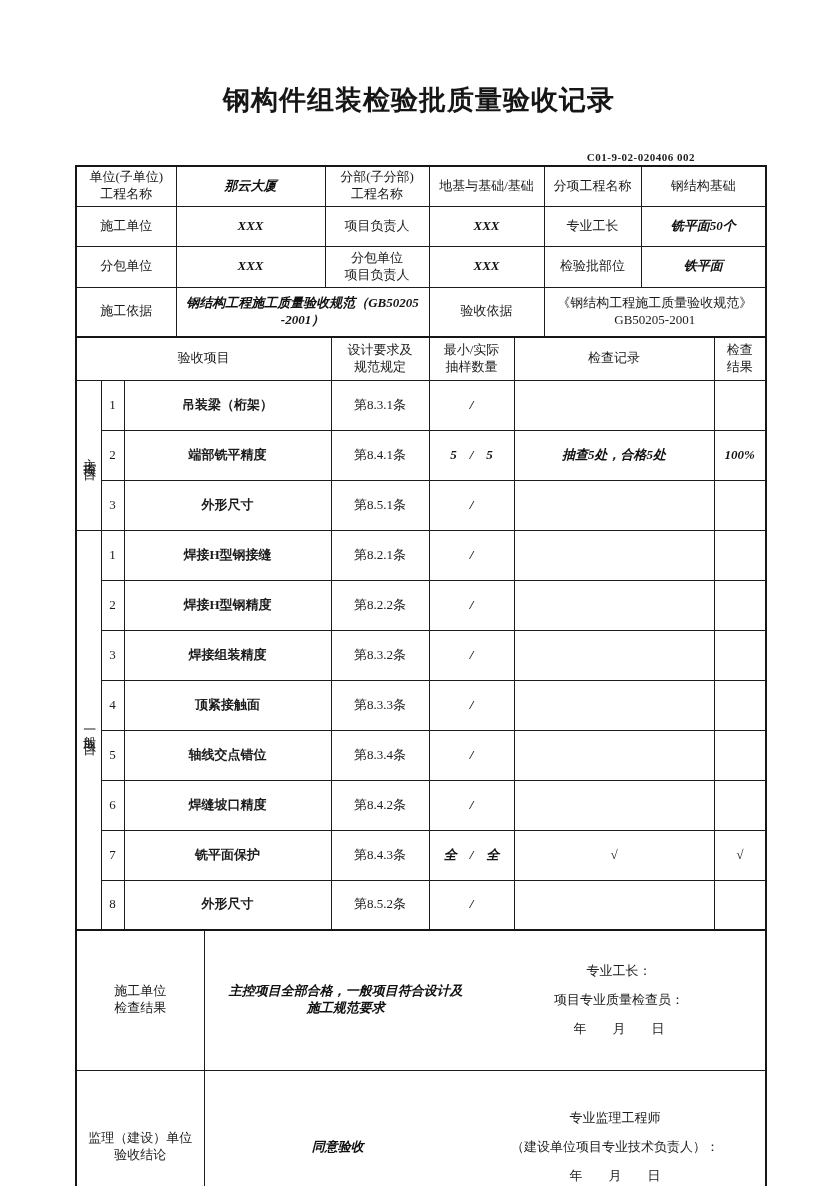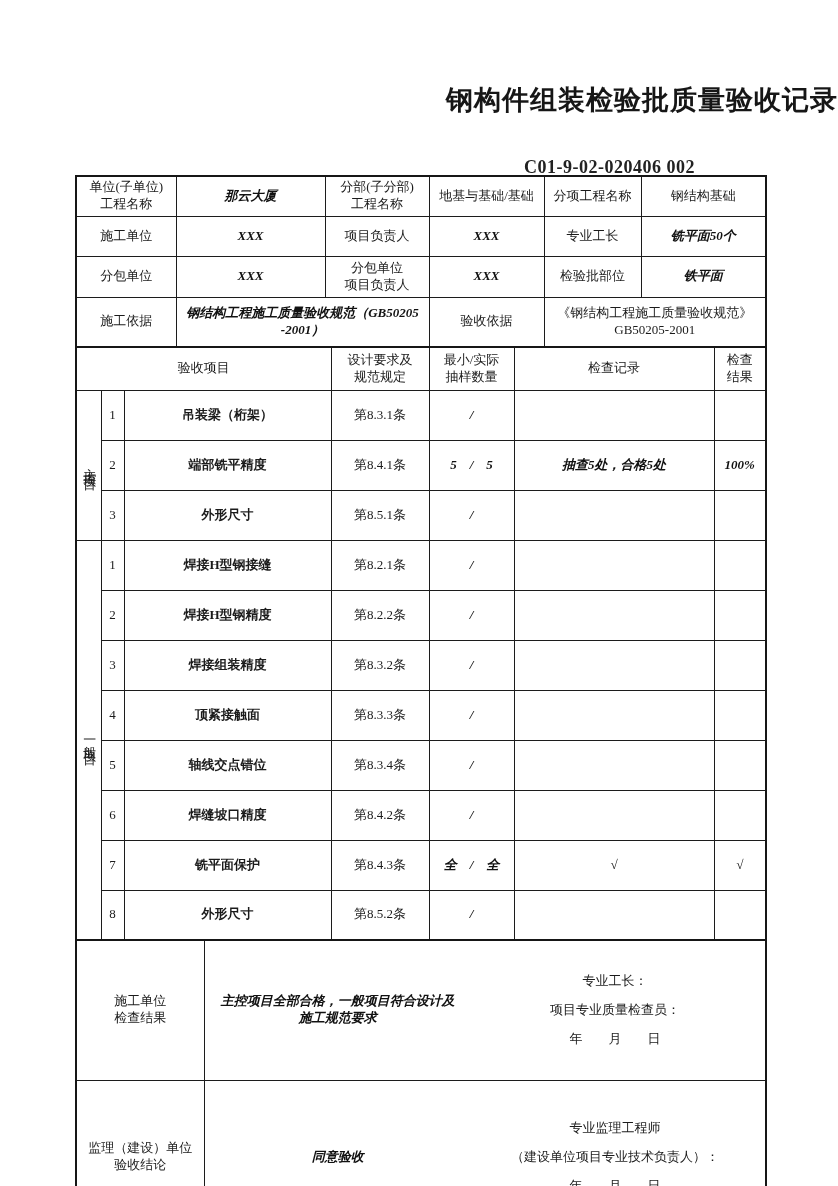--- a/index.html
+++ b/index.html
@@ -3,37 +3,37 @@
 <meta charset="utf-8">
 <style>
   * { margin:0; padding:0; box-sizing:border-box; }
   html,body { background:#ffffff; }
   .page {
     width:838px; height:1186px; background:#fff; position:relative;
     font-family:"Liberation Serif","DejaVu Serif",serif; color:#1b1b1b;
     padding-top:84px; overflow:hidden;
   }
   .title {
-    text-align:right; font-size:27px; font-weight:bold; letter-spacing:1px;
+    text-align:center; font-size:27px; font-weight:bold; letter-spacing:1px;
     height:32px; line-height:32px; color:#161616;
   }
   .doc-code {
-    margin-top:44px; height:15px; line-height:15px; font-size:18px;
+    margin-top:34px; height:15px; line-height:15px; font-size:11px;
     text-align:right; padding-right:143px; letter-spacing:.5px; font-weight:bold; color:#222;
   }
   .tbl {
     width:690px; margin-left:75px; border-collapse:collapse; table-layout:fixed;
     border:2px solid #161616;
   }
   .tbl + .tbl { margin-top:-2px; }
   .tbl td {
     border:1.5px solid #1c1c1c; text-align:center; vertical-align:middle;
     font-size:13px; line-height:1.3; padding:2px 3px; overflow:hidden;
   }
-  .pre { white-space:pre-line; }
+  .pre { white-space:pre-line;margin-left:8px; }
   .hw { font-style:italic; font-weight:bold; font-size:13px; color:#111; }
   .name-cell { text-align:left; padding-left:12px;font-weight:bold; }
   .vert-cell div {
     writing-mode:vertical-rl; text-orientation:upright; margin:0 auto;
     letter-spacing:4px; font-size:13px;
   }
   .concl-cell { padding:0; }
   .concl-flex { display:flex; width:100%; height:100%; align-items:stretch; }
   .concl-left { width:47%; display:flex; align-items:center; justify-content:center;text-align:center; }
   .concl-right { flex:1; display:flex; flex-direction:column; justify-content:center; gap:12px; }

